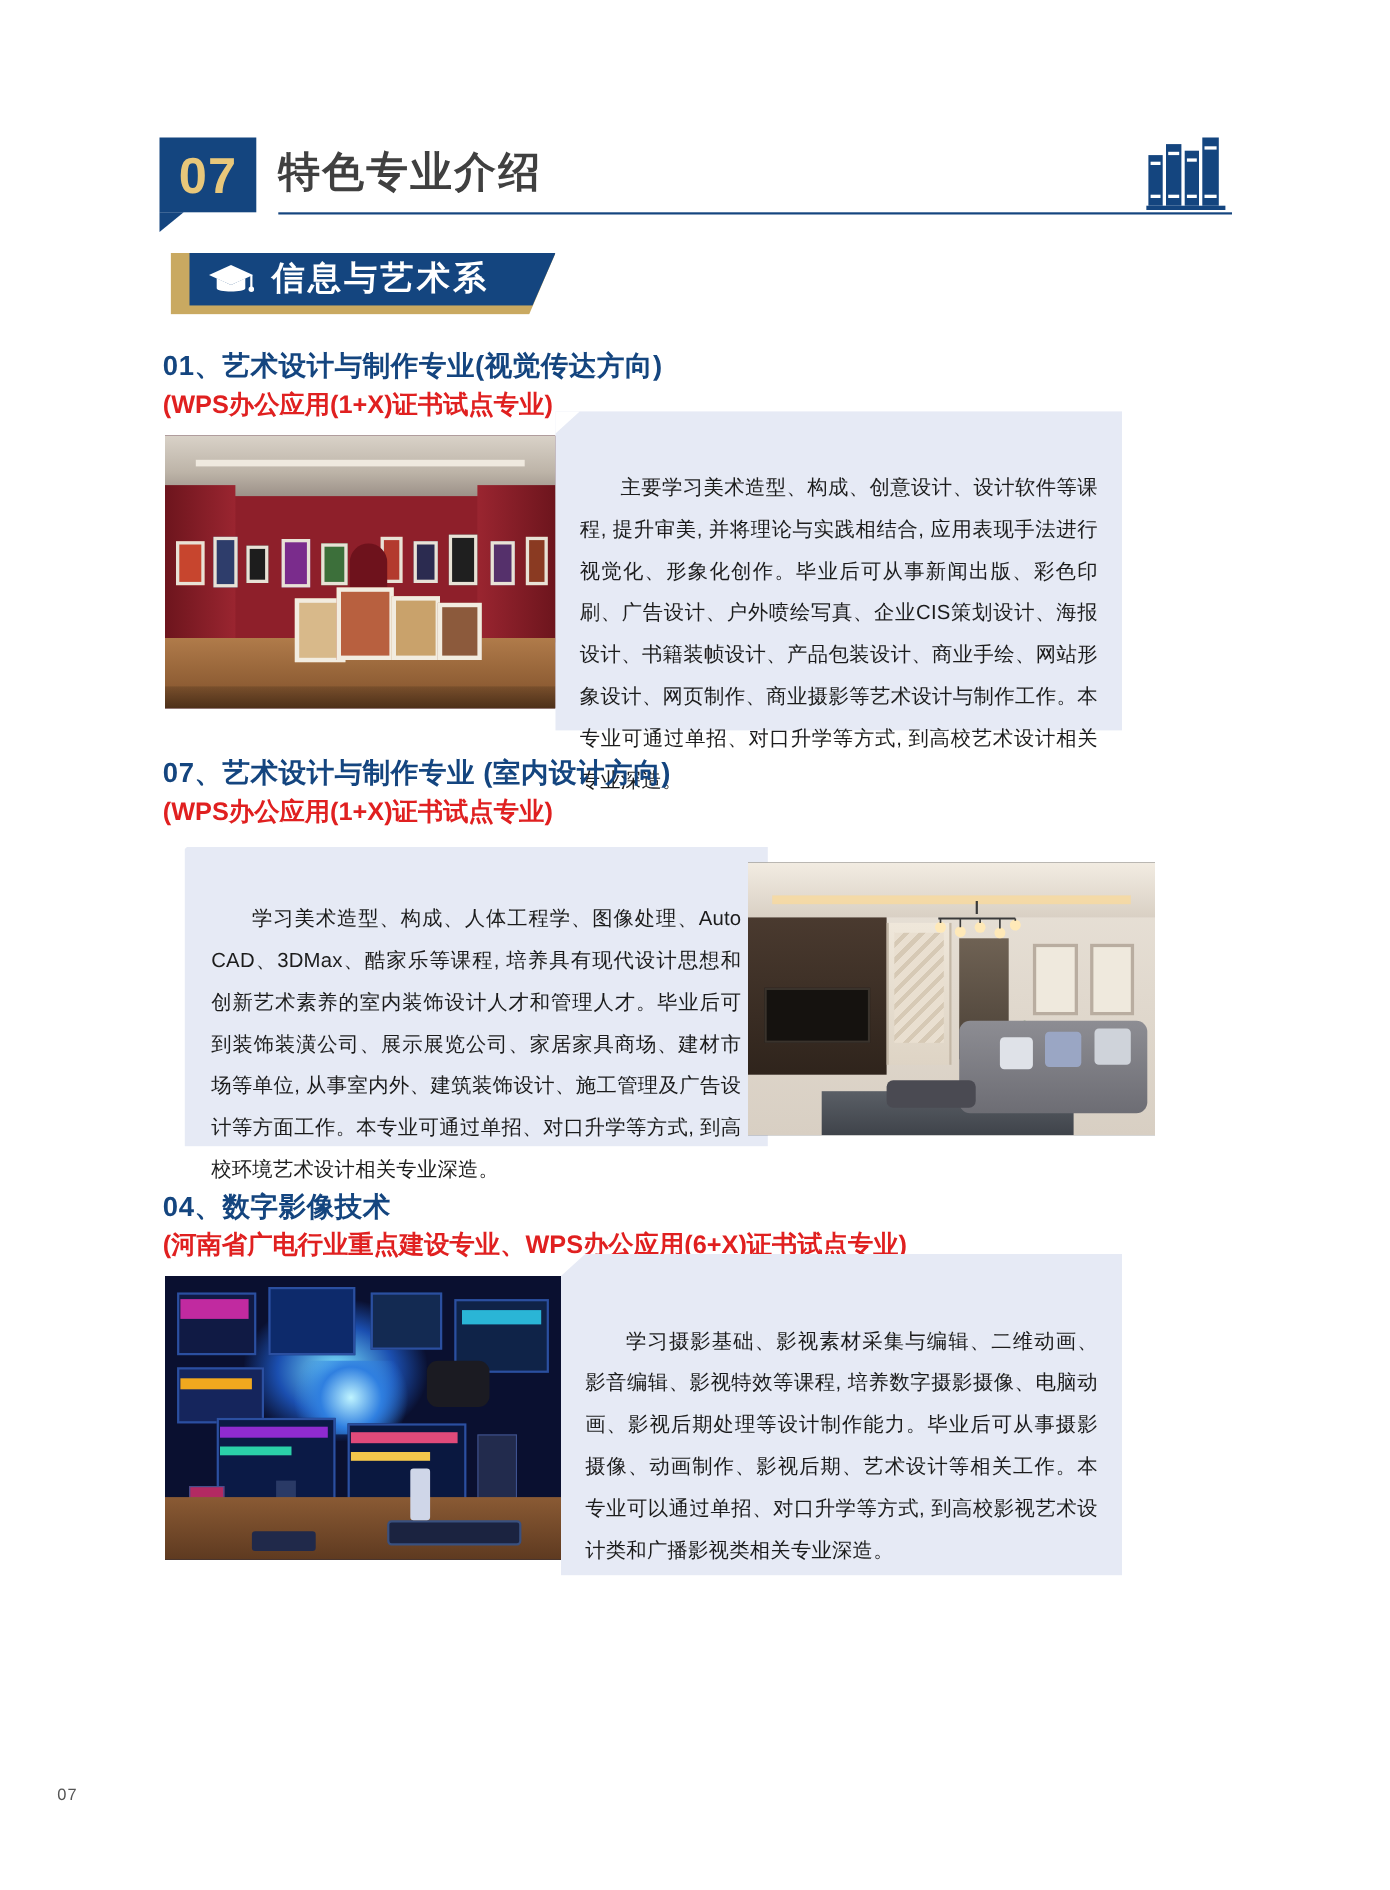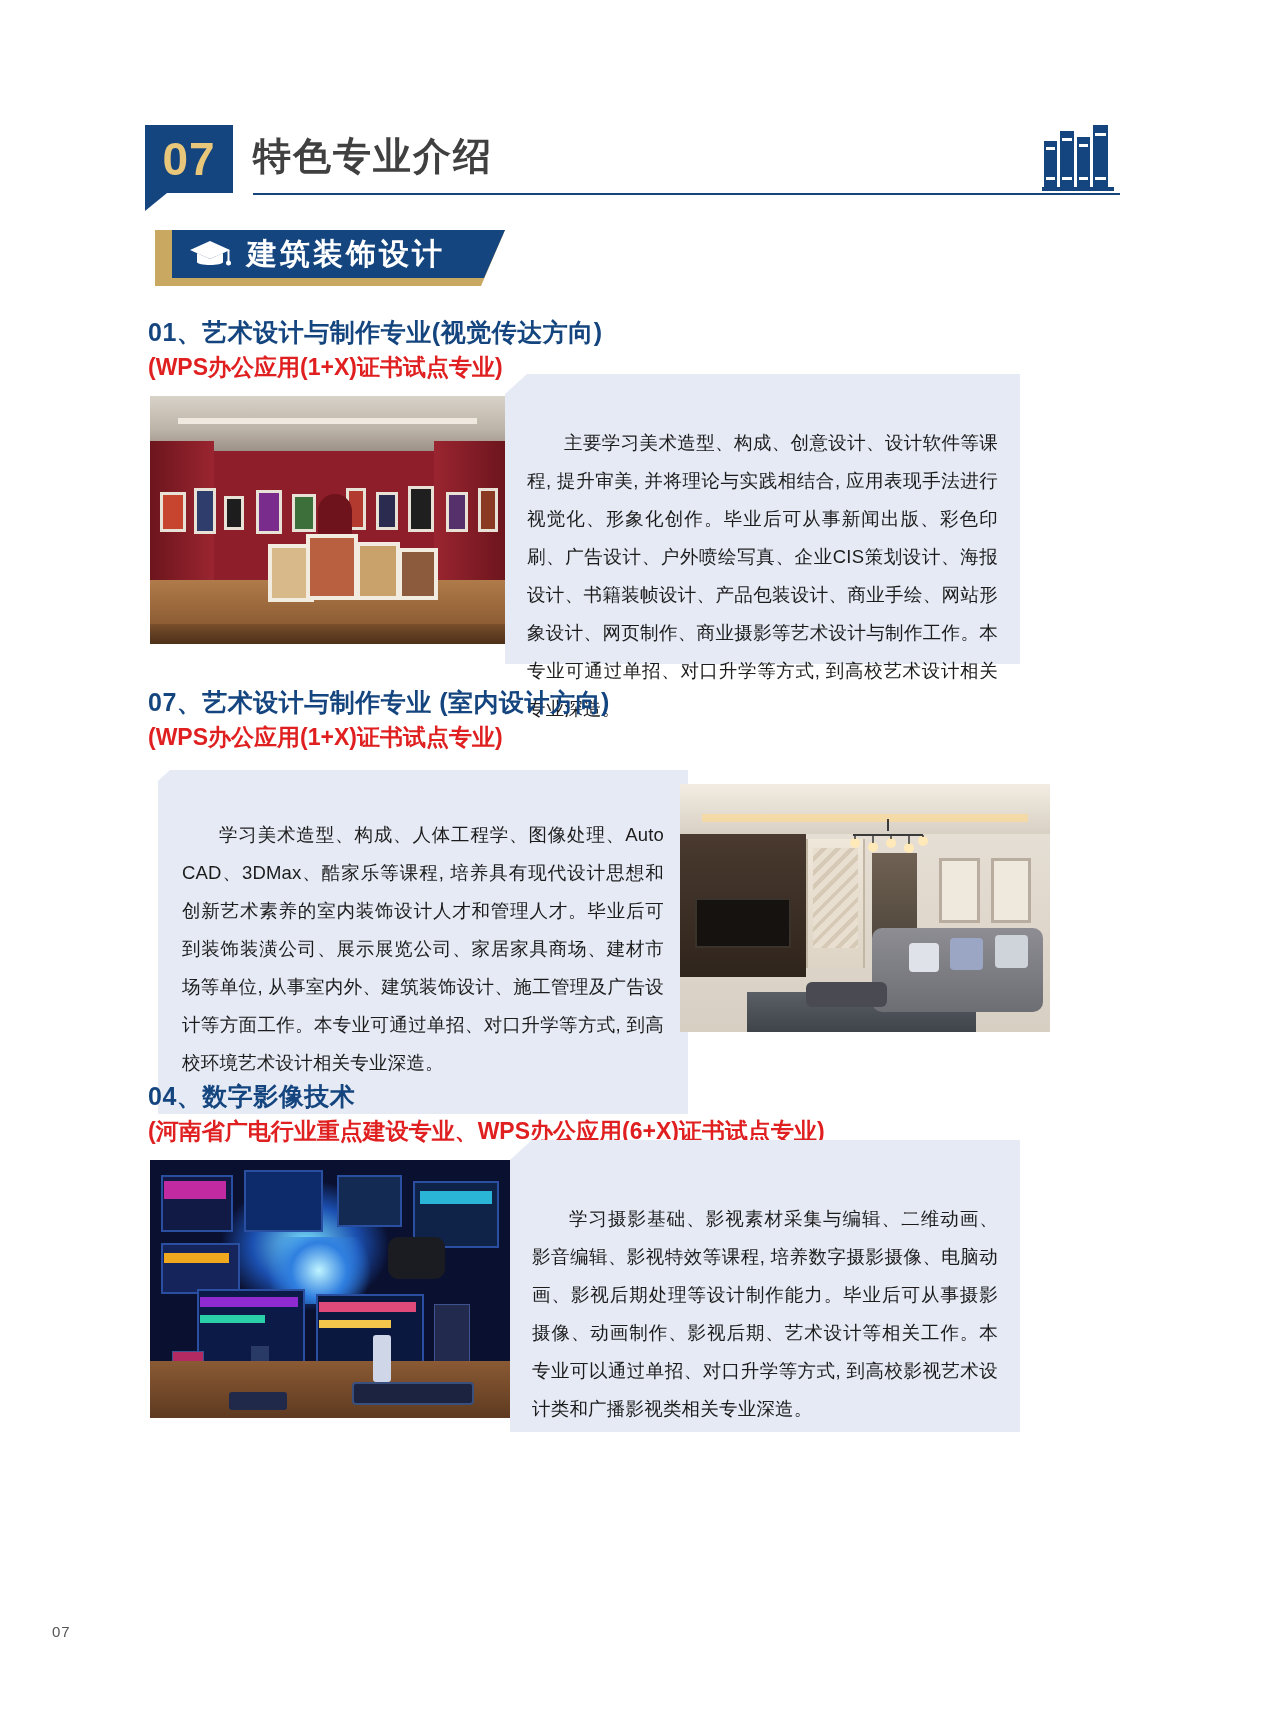--- a/index.html
+++ b/index.html
@@ -221,21 +221,21 @@
 
 <div class="dept-ribbon">
   <div class="bg-gold"></div>
   <div class="bg-blue"></div>
   <svg class="cap-icon" viewBox="0 0 42 32">
     <polygon points="21,3 41,12 21,21 1,12" fill="#ffffff"></polygon>
     <path d="M8,15 L8,24 C8,28 34,28 34,24 L34,15 L21,21 Z" fill="#ffffff"></path>
     <rect x="38.5" y="12" width="2" height="12" fill="#ffffff"></rect>
     <circle cx="39.5" cy="25" r="2.5" fill="#ffffff"></circle>
   </svg>
-  <div class="dept-label">建筑装饰设计</div>
+  <div class="dept-label">信息与艺术系</div>
 </div>
 
 <div class="section">
   <div class="sec-title" style="top:316px;">01、艺术设计与制作专业(视觉传达方向)</div>
   <div class="sec-sub" style="top:352px;">(WPS办公应用(1+X)证书试点专业)</div>
 
   <div class="photo" style="left:150px; top:396px; width:355px; height:248px;">
     <div class="gallery-bg"></div>
     <div class="gallery-ceil"></div>
     <div class="gwall-l"></div>
@@ -262,21 +262,21 @@
   <div class="panel" style="left:505px; top:374px; width:515px; height:290px;">
     <div class="ptext" style="padding:26px 22px 0 22px; text-indent:2em;">主要学习美术造型、构成、创意设计、设计软件等课程, 提升审美, 并将理论与实践相结合, 应用表现手法进行视觉化、形象化创作。毕业后可从事新闻出版、彩色印刷、广告设计、户外喷绘写真、企业CIS策划设计、海报设计、书籍装帧设计、产品包装设计、商业手绘、网站形象设计、网页制作、商业摄影等艺术设计与制作工作。本专业可通过单招、对口升学等方式, 到高校艺术设计相关专业深造。</div>
   </div>
   <div class="notch-left" style="left:505px; top:374px; border-left:22px solid #ffffff; border-bottom:20px solid transparent;"></div>
 </div>
 
 <div class="section">
   <div class="sec-title" style="top:686px;">07、艺术设计与制作专业 (室内设计方向)</div>
   <div class="sec-sub" style="top:722px;">(WPS办公应用(1+X)证书试点专业)</div>
 
-  <div class="panel" style="left:158px; top:770px; width:530px; height:344px;">
+  <div class="panel" style="left:168px; top:770px; width:530px; height:272px;">
     <div class="ptext" style="padding:22px 24px 0 24px; text-indent:2em;">学习美术造型、构成、人体工程学、图像处理、Auto CAD、3DMax、酷家乐等课程, 培养具有现代设计思想和创新艺术素养的室内装饰设计人才和管理人才。毕业后可到装饰装潢公司、展示展览公司、家居家具商场、建材市场等单位, 从事室内外、建筑装饰设计、施工管理及广告设计等方面工作。本专业可通过单招、对口升学等方式, 到高校环境艺术设计相关专业深造。</div>
   </div>
   <div class="notch-left" style="left:150px; top:770px; border-left:20px solid #ffffff; border-bottom:18px solid transparent;"></div>
 
   <div class="photo" style="left:680px; top:784px; width:370px; height:248px;">
     <div class="lr-wall"></div>
     <div class="lr-ceil"></div>
     <div class="lr-cove"></div>
     <div class="lr-dark"></div>
     <div class="lr-tv"></div>

